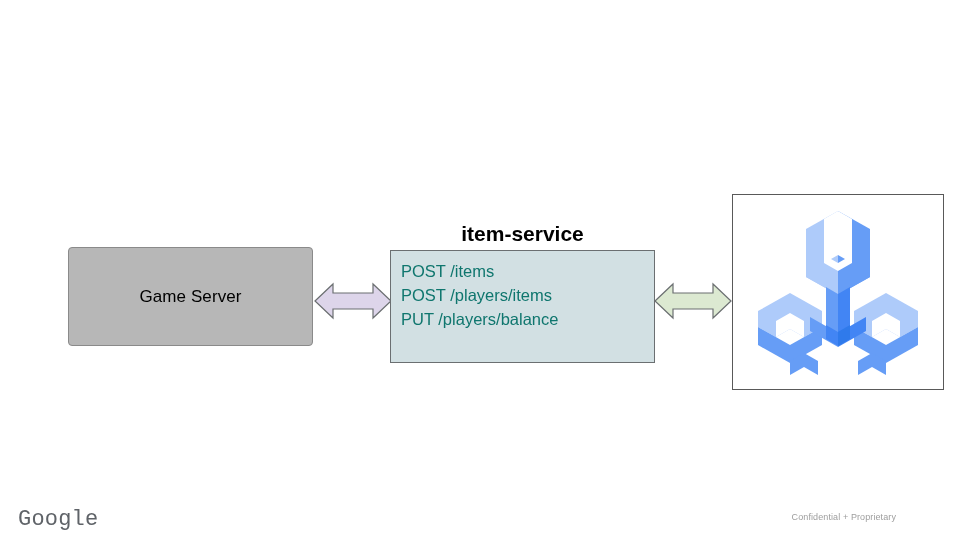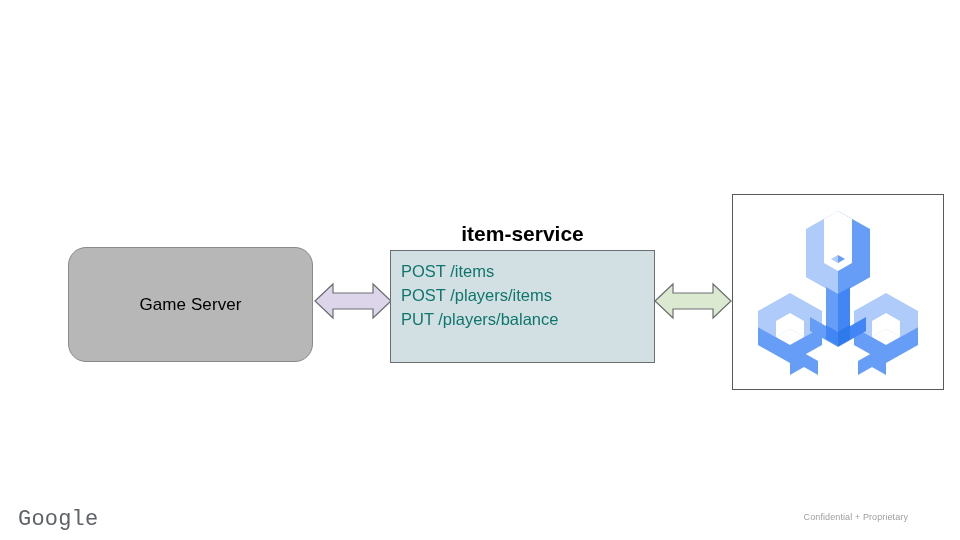--- a/index.html
+++ b/index.html
@@ -21,24 +21,24 @@
     width: 960px;
     height: 540px;
   }
 
   
   .game-server-box {
     position: absolute;
     left: 68px;
     top: 247px;
     width: 245px;
-    height: 115px;
+    height: 99px;
     background: #b7b7b7;
     border: 1px solid #8a8a8a;
-    border-radius: 18px;
+    border-radius: 4px;
     box-sizing: border-box;
     display: flex;
     align-items: center;
     justify-content: center;
   }
   .game-server-label {
     font-size: 17px;
     color: #000000;
     letter-spacing: 0.1px;
   }
@@ -105,21 +105,21 @@
     position: absolute;
     left: 18px;
     top: 507px;
     font-size: 22px;
     color: #5f6368;
     letter-spacing: 0.2px;
     font-family: Liberation Mono, monospace;
   }
   .confidential {
     position: absolute;
-    right: 52px;
+    right: 64px;
     top: 512px;
     font-size: 9px;
     color: #9e9e9e;
     letter-spacing: 0.1px;
     margin-left: 42px;
   }
 </style>
 </head>
 <body>
 

